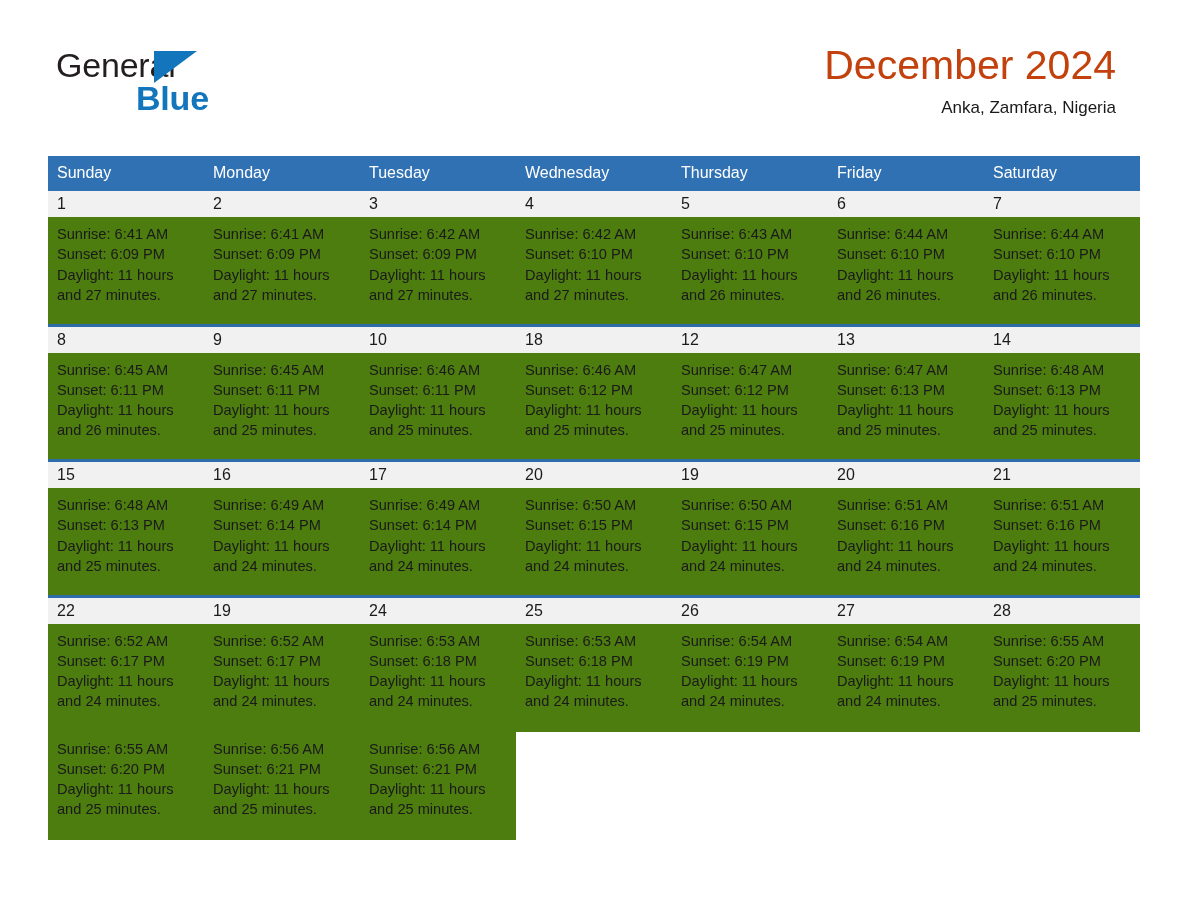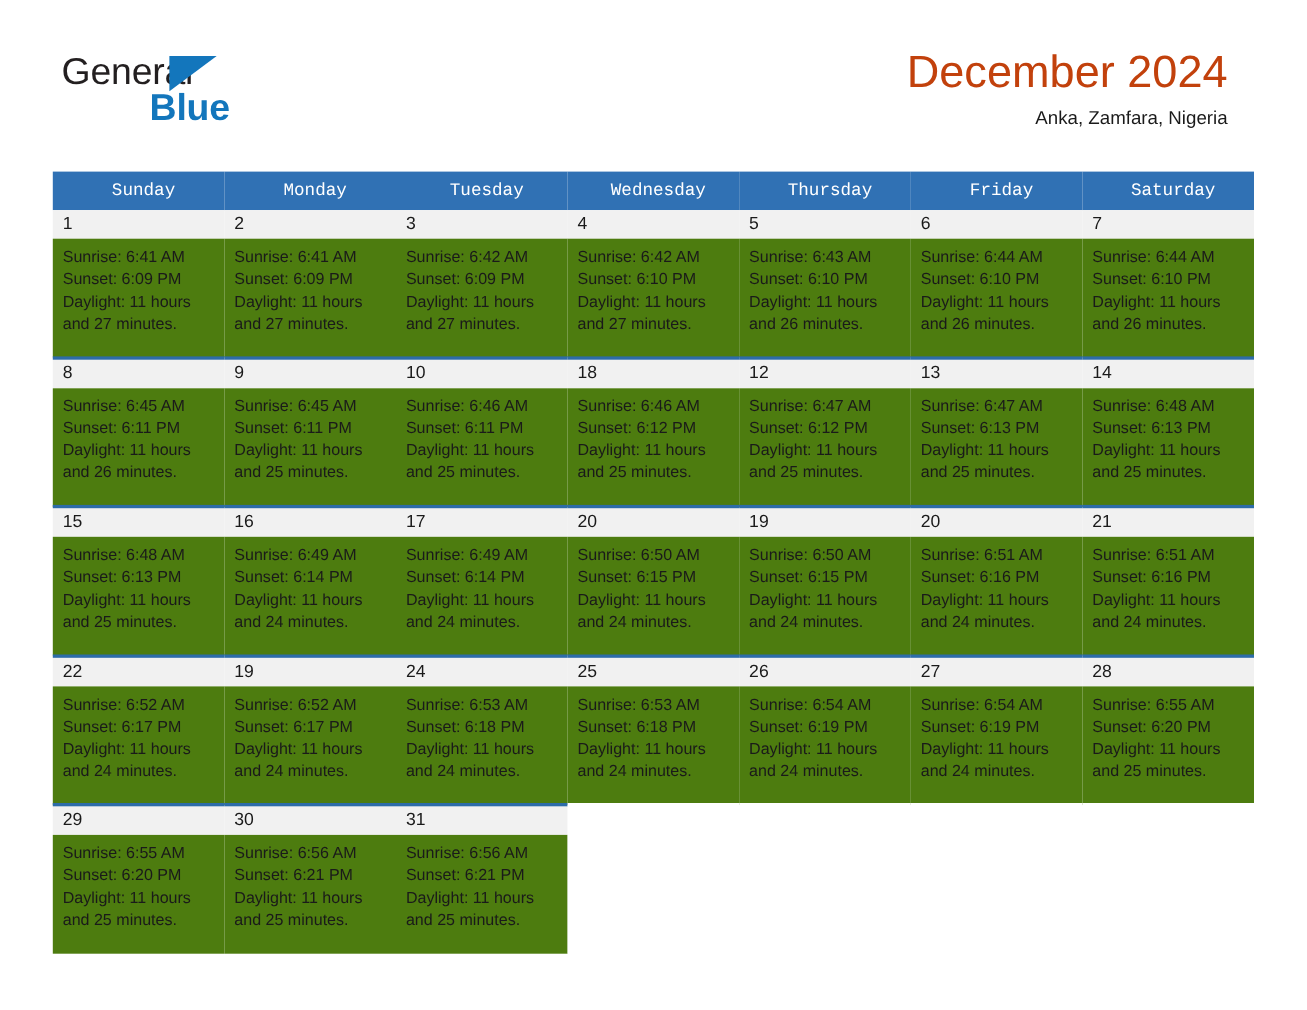--- a/index.html
+++ b/index.html
@@ -100,25 +100,24 @@
     table-layout: fixed;
   }
   .calendar col { width: 156px; }
 
   .calendar thead th {
     background: #3071ב4;
     background: #3071b4;
     color: #ffffff;
     font-size: 16px;
     font-weight: 400;
-    text-align: center;
+    text-align: left;
     padding: 8px 0 9px 9px;
     height: 33px;
     vertical-align: middle;
-    font-family: Liberation Mono, monospace;
   }
 
   .daynum-row td {
     background: #f1f1f1;
     border-top: 3px solid #2d6ca8;
     font-size: 16px;
     color: #1a1a1a;
     padding: 4px 0 4px 9px;
     height: 26px;
     vertical-align: middle;
@@ -404,50 +403,41 @@
         <td>
           <div class="line">Sunrise: 6:55 AM</div>
           <div class="line">Sunset: 6:20 PM</div>
           <div class="line">Daylight: 11 hours</div>
           <div class="line">and 25 minutes.</div>
         </td>
       </tr>
     </tbody>
 
     <tbody>
-      <tr class="daynum-row">
-        <td>29</td>
-        <td>30</td>
-        <td>31</td>
+      <tr class="info-row">
+        <td>
+          <div class="line">Sunrise: 6:55 AM</div>
+          <div class="line">Sunset: 6:20 PM</div>
+          <div class="line">Daylight: 11 hours</div>
+          <div class="line">and 25 minutes.</div>
+        </td>
+        <td>
+          <div class="line">Sunrise: 6:56 AM</div>
+          <div class="line">Sunset: 6:21 PM</div>
+          <div class="line">Daylight: 11 hours</div>
+          <div class="line">and 25 minutes.</div>
+        </td>
+        <td>
+          <div class="line">Sunrise: 6:56 AM</div>
+          <div class="line">Sunset: 6:21 PM</div>
+          <div class="line">Daylight: 11 hours</div>
+          <div class="line">and 25 minutes.</div>
+        </td>
         <td class="empty"></td>
         <td class="empty"></td>
         <td class="empty"></td>
         <td class="empty"></td>
       </tr>
-      <tr class="info-row">
-        <td>
-          <div class="line">Sunrise: 6:55 AM</div>
-          <div class="line">Sunset: 6:20 PM</div>
-          <div class="line">Daylight: 11 hours</div>
-          <div class="line">and 25 minutes.</div>
-        </td>
-        <td>
-          <div class="line">Sunrise: 6:56 AM</div>
-          <div class="line">Sunset: 6:21 PM</div>
-          <div class="line">Daylight: 11 hours</div>
-          <div class="line">and 25 minutes.</div>
-        </td>
-        <td>
-          <div class="line">Sunrise: 6:56 AM</div>
-          <div class="line">Sunset: 6:21 PM</div>
-          <div class="line">Daylight: 11 hours</div>
-          <div class="line">and 25 minutes.</div>
-        </td>
-        <td class="empty"></td>
-        <td class="empty"></td>
-        <td class="empty"></td>
-        <td class="empty"></td>
-      </tr>
     </tbody>
 
   </table>
 
 </div>
 
 </body></html>

